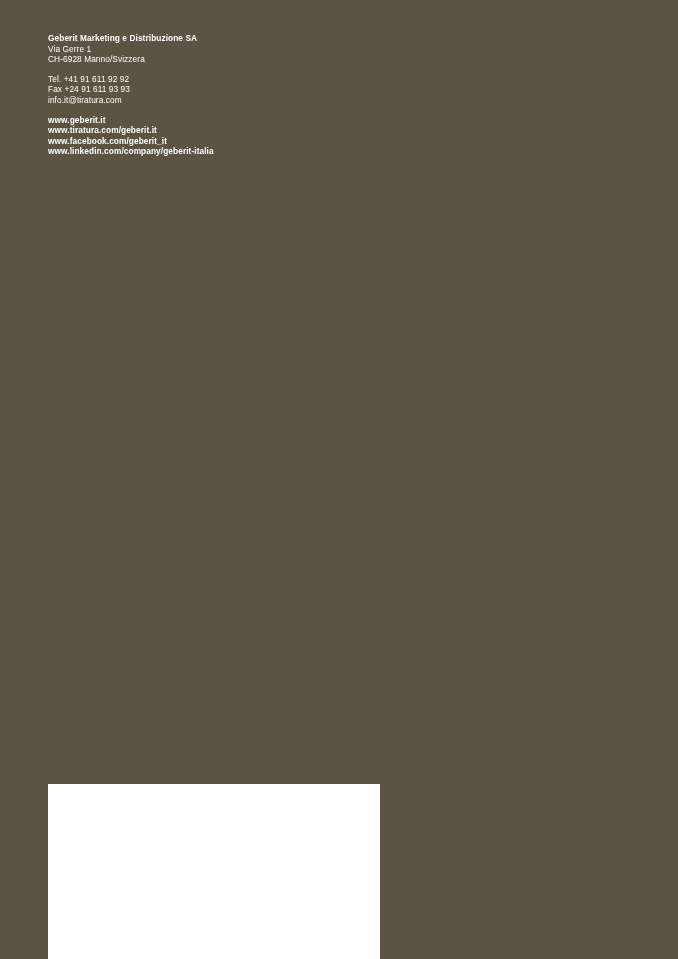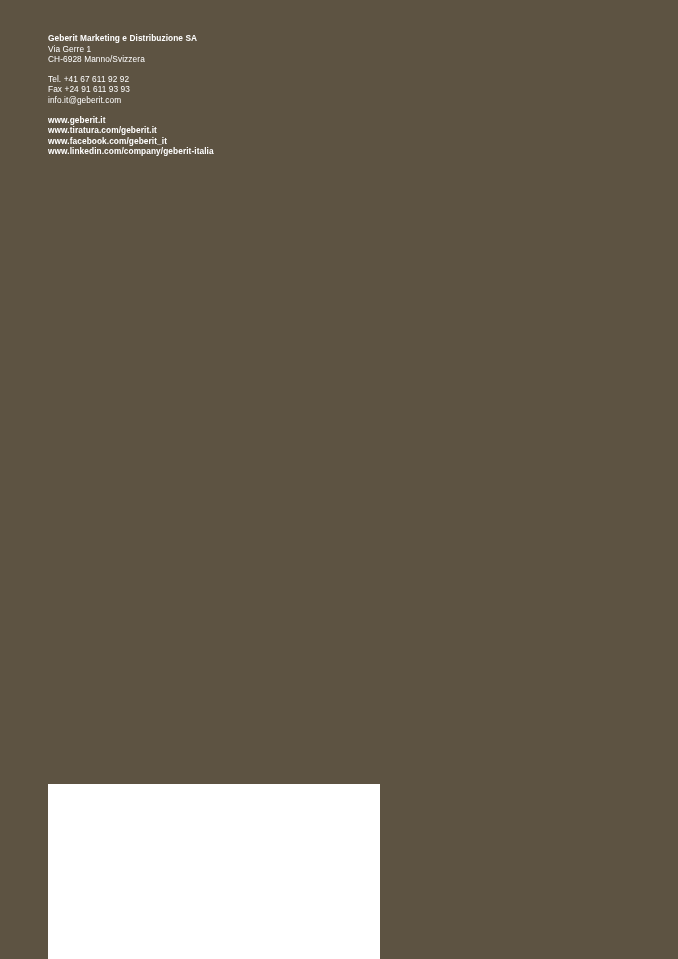--- a/index.html
+++ b/index.html
@@ -80,23 +80,23 @@
 
   <div class="contact-block">
 
     <div class="group">
       <div class="line bold">Geberit Marketing e Distribuzione SA</div>
       <div class="line">Via Gerre 1</div>
       <div class="line">CH-6928 Manno/Svizzera</div>
     </div>
 
     <div class="group">
-      <div class="line">Tel. +41 67 611 92 92</div>
+      <div class="line">Tel. +41 91 611 92 92</div>
       <div class="line">Fax +24 91 611 93 93</div>
-      <div class="line">info.it@geberit.com</div>
+      <div class="line">info.it@tiratura.com</div>
     </div>
 
     <div class="group">
       <div class="line bold">www.geberit.it</div>
       <div class="line bold">www.tiratura.com/geberit.it</div>
       <div class="line bold">www.facebook.com/geberit_it</div>
       <div class="line bold">www.linkedin.com/company/geberit-italia</div>
     </div>
 
   </div>

